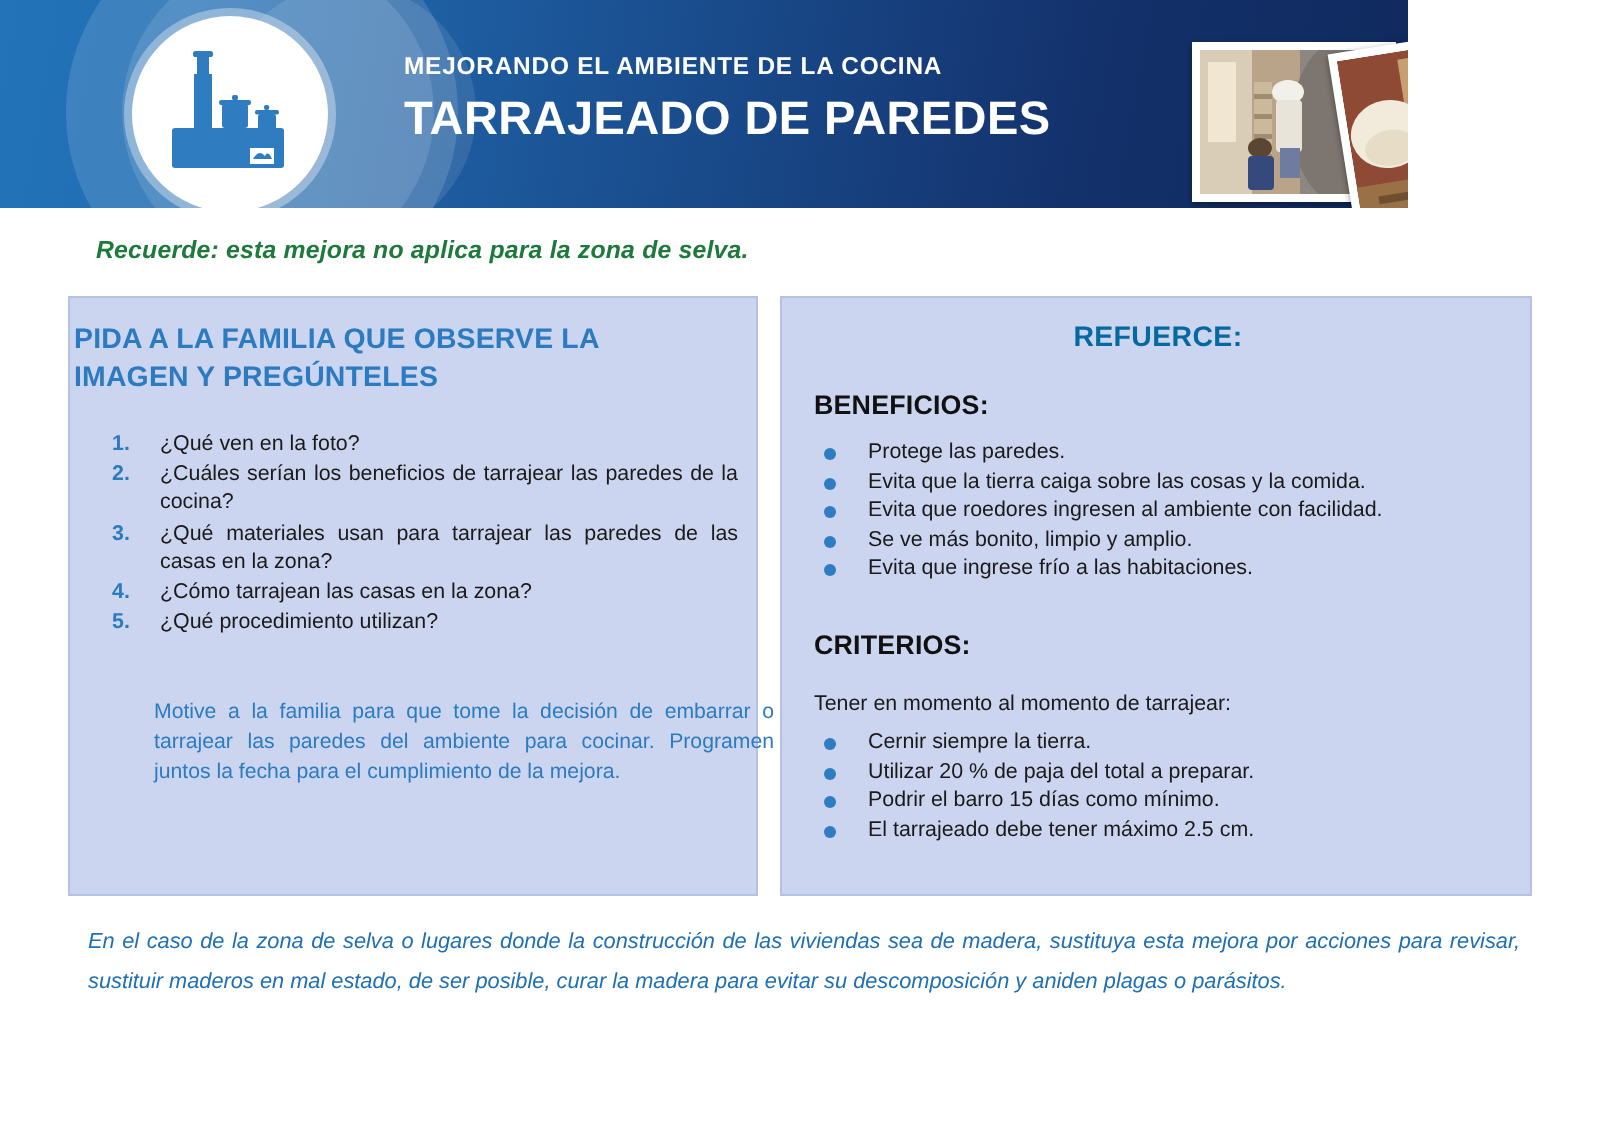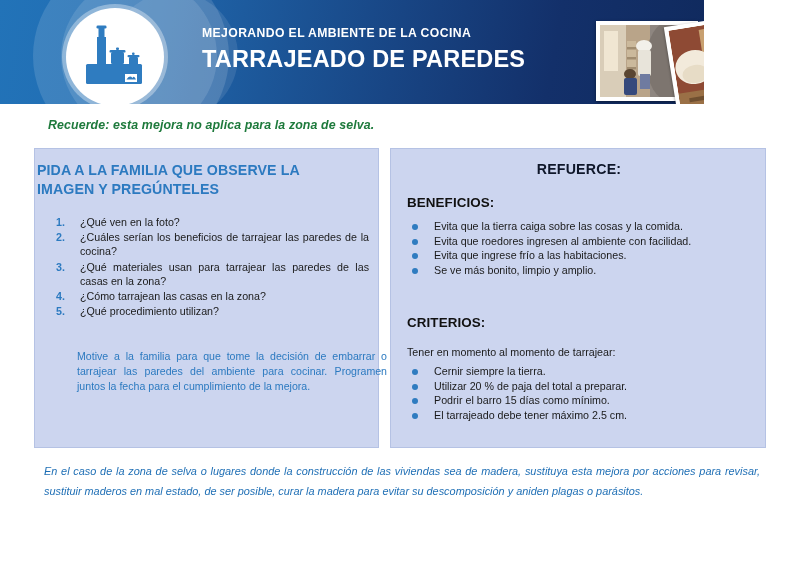--- a/index.html
+++ b/index.html
@@ -162,21 +162,21 @@
     line-height: 14.8px;
     text-align: justify;
     margin-left: 24px;
   }
 
   
   .refuerce {
     position: absolute;
     left: 0; top: 12px; width: 376px;
     text-align: center;
-    color: #0f172a;
+    color: #0369a1;
     font-size: 14.2px;
     font-weight: bold;
     letter-spacing: 0.2px;
   }
   .sec-head {
     position: absolute;
     left: 16px;
     color: #111111;
     font-size: 13.4px;
     font-weight: bold;
@@ -337,24 +337,25 @@
   </ul>
 
   <div class="motive">Motive a la familia para que tome la decisión de embarrar o tarrajear las paredes del ambiente para cocinar. Programen juntos la fecha para el cumplimiento de la mejora.</div>
 </div>
 
 <div class="panel panel-right">
   <div class="refuerce">REFUERCE:</div>
 
   <div class="sec-head head-beneficios">BENEFICIOS:</div>
   <ul class="blist blist-beneficios">
+    <li>Protege las paredes.</li>
     <li>Evita que la tierra caiga sobre las cosas y la comida.</li>
     <li>Evita que roedores ingresen al ambiente con facilidad.</li>
+    <li>Se ve más bonito, limpio y amplio.</li>
     <li>Evita que ingrese frío a las habitaciones.</li>
-    <li>Se ve más bonito, limpio y amplio.</li>
   </ul>
 
   <div class="sec-head head-criterios">CRITERIOS:</div>
   <div class="intro-line">Tener en momento al momento de tarrajear:</div>
   <ul class="blist blist-criterios">
     <li>Cernir siempre la tierra.</li>
     <li>Utilizar 20 % de paja del total a preparar.</li>
     <li>Podrir el barro 15 días como mínimo.</li>
     <li>El tarrajeado debe tener máximo 2.5 cm.</li>
   </ul>

